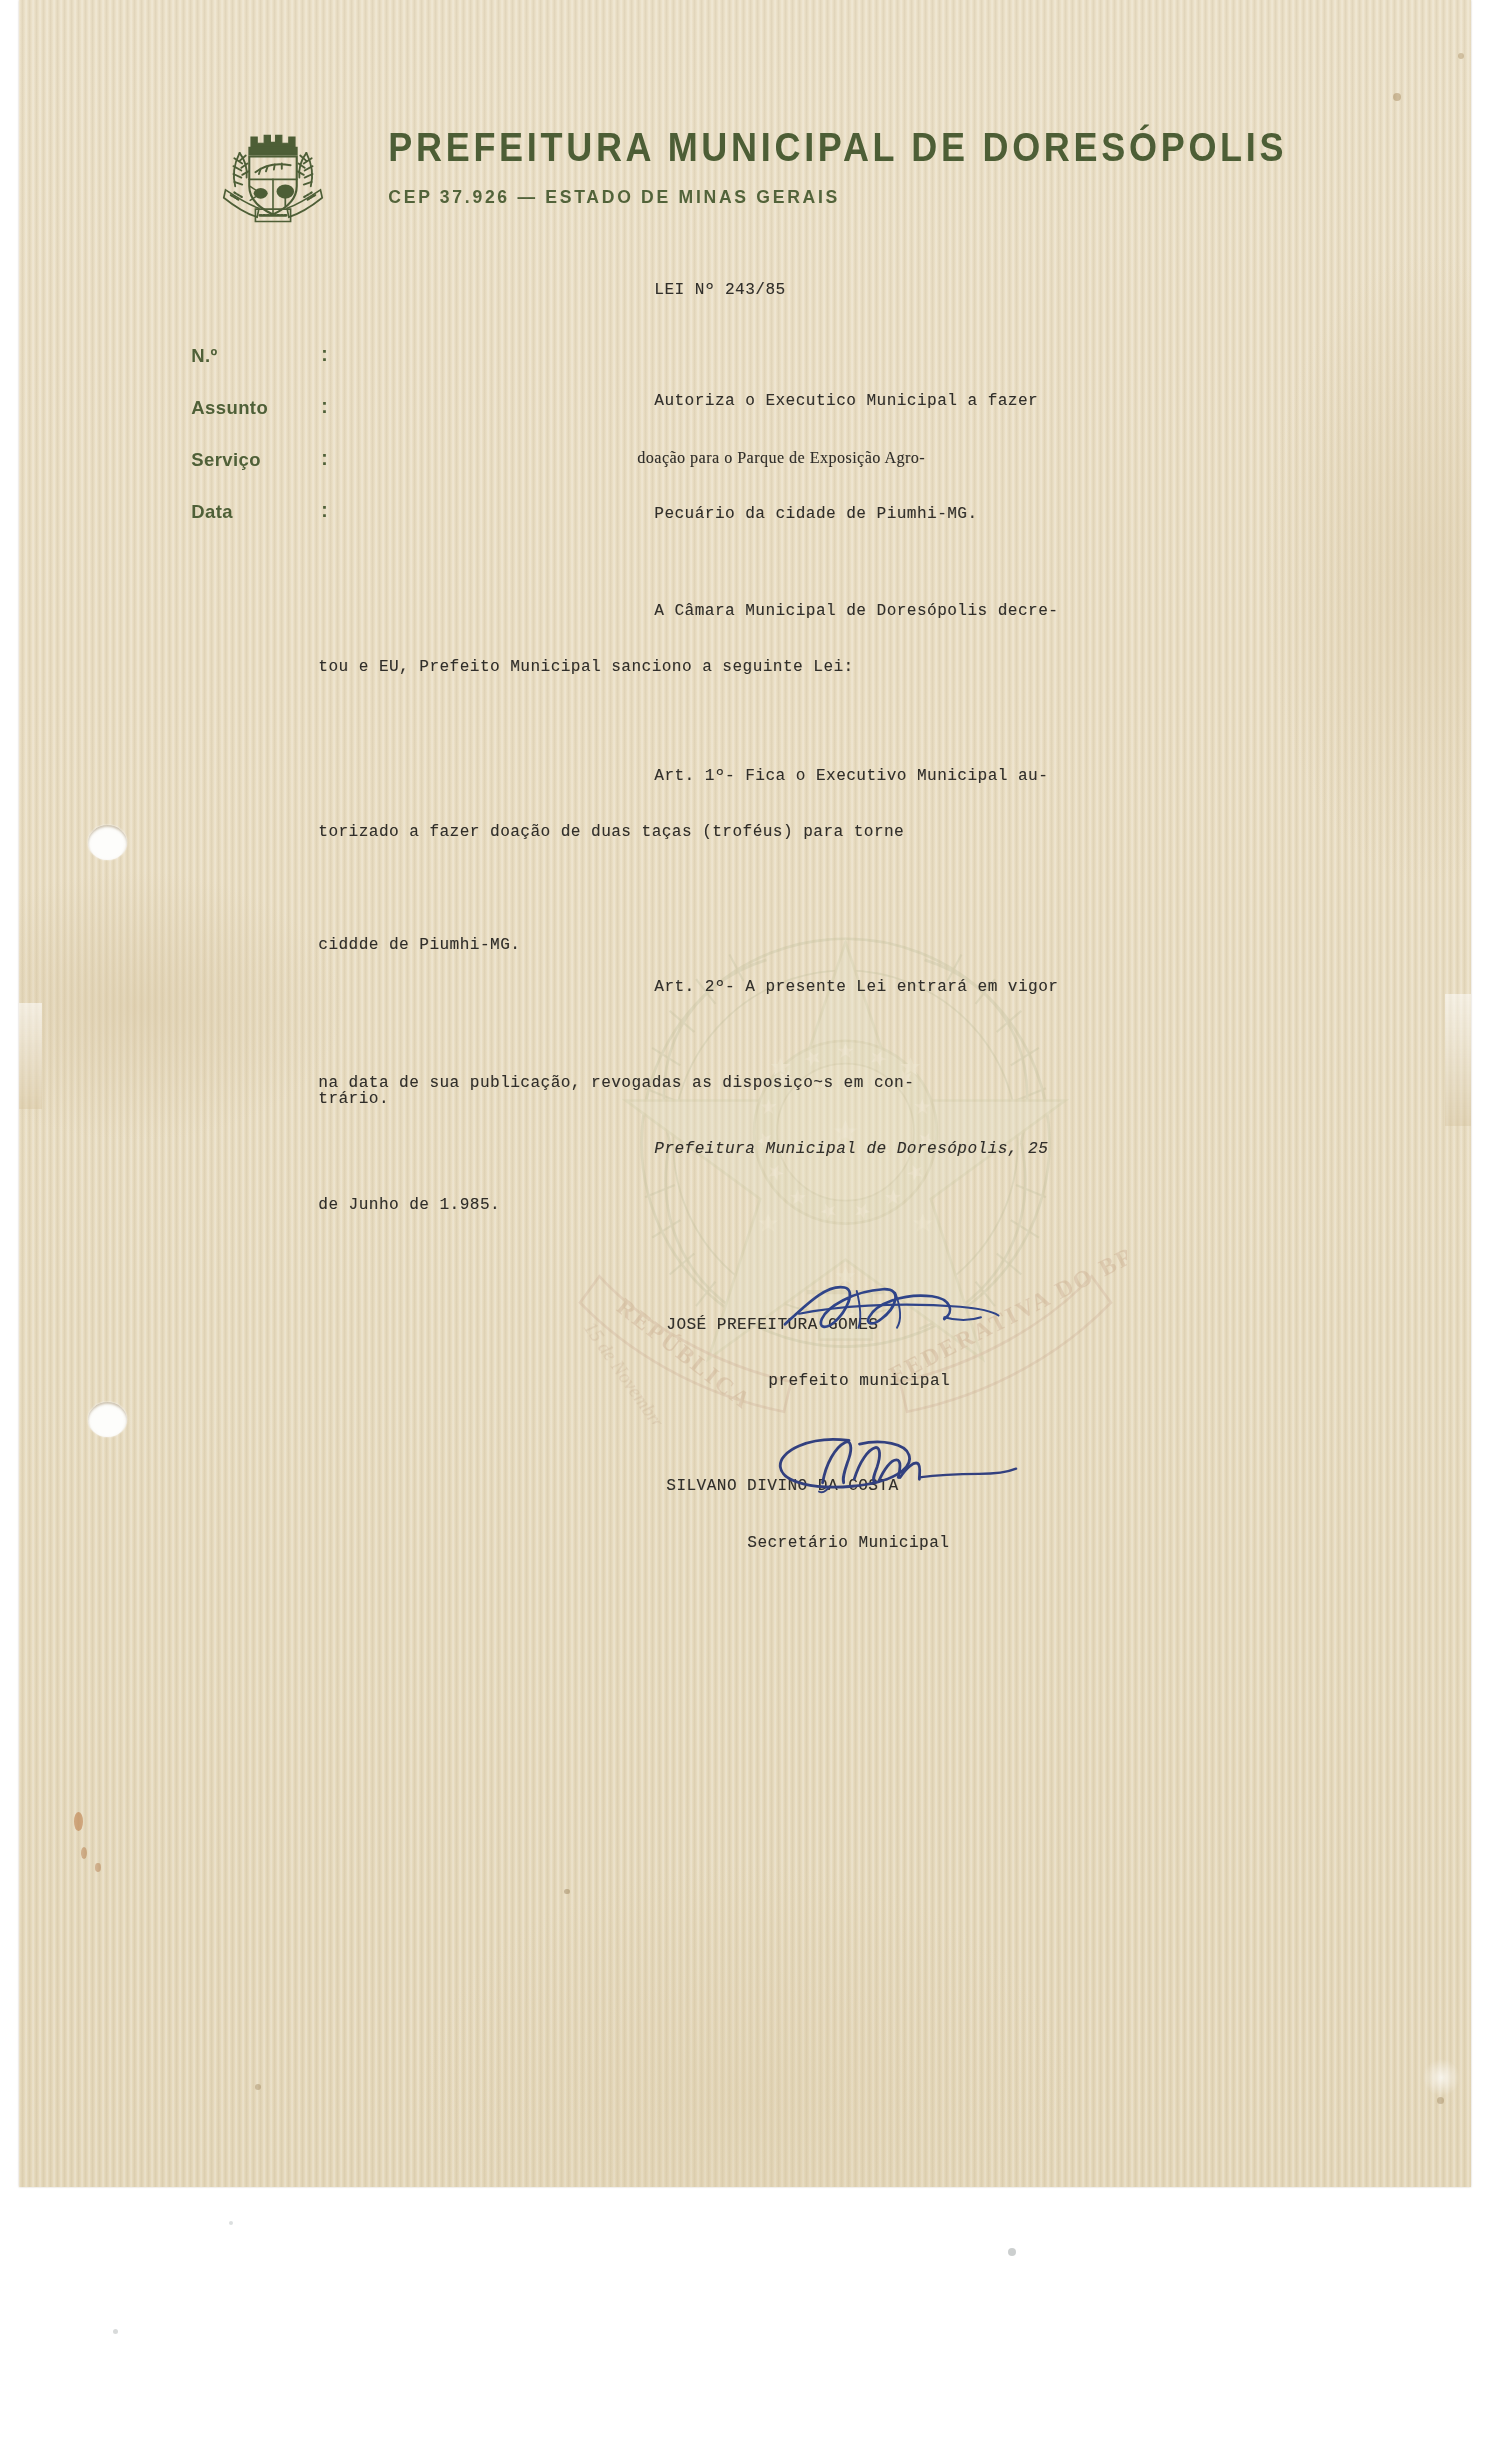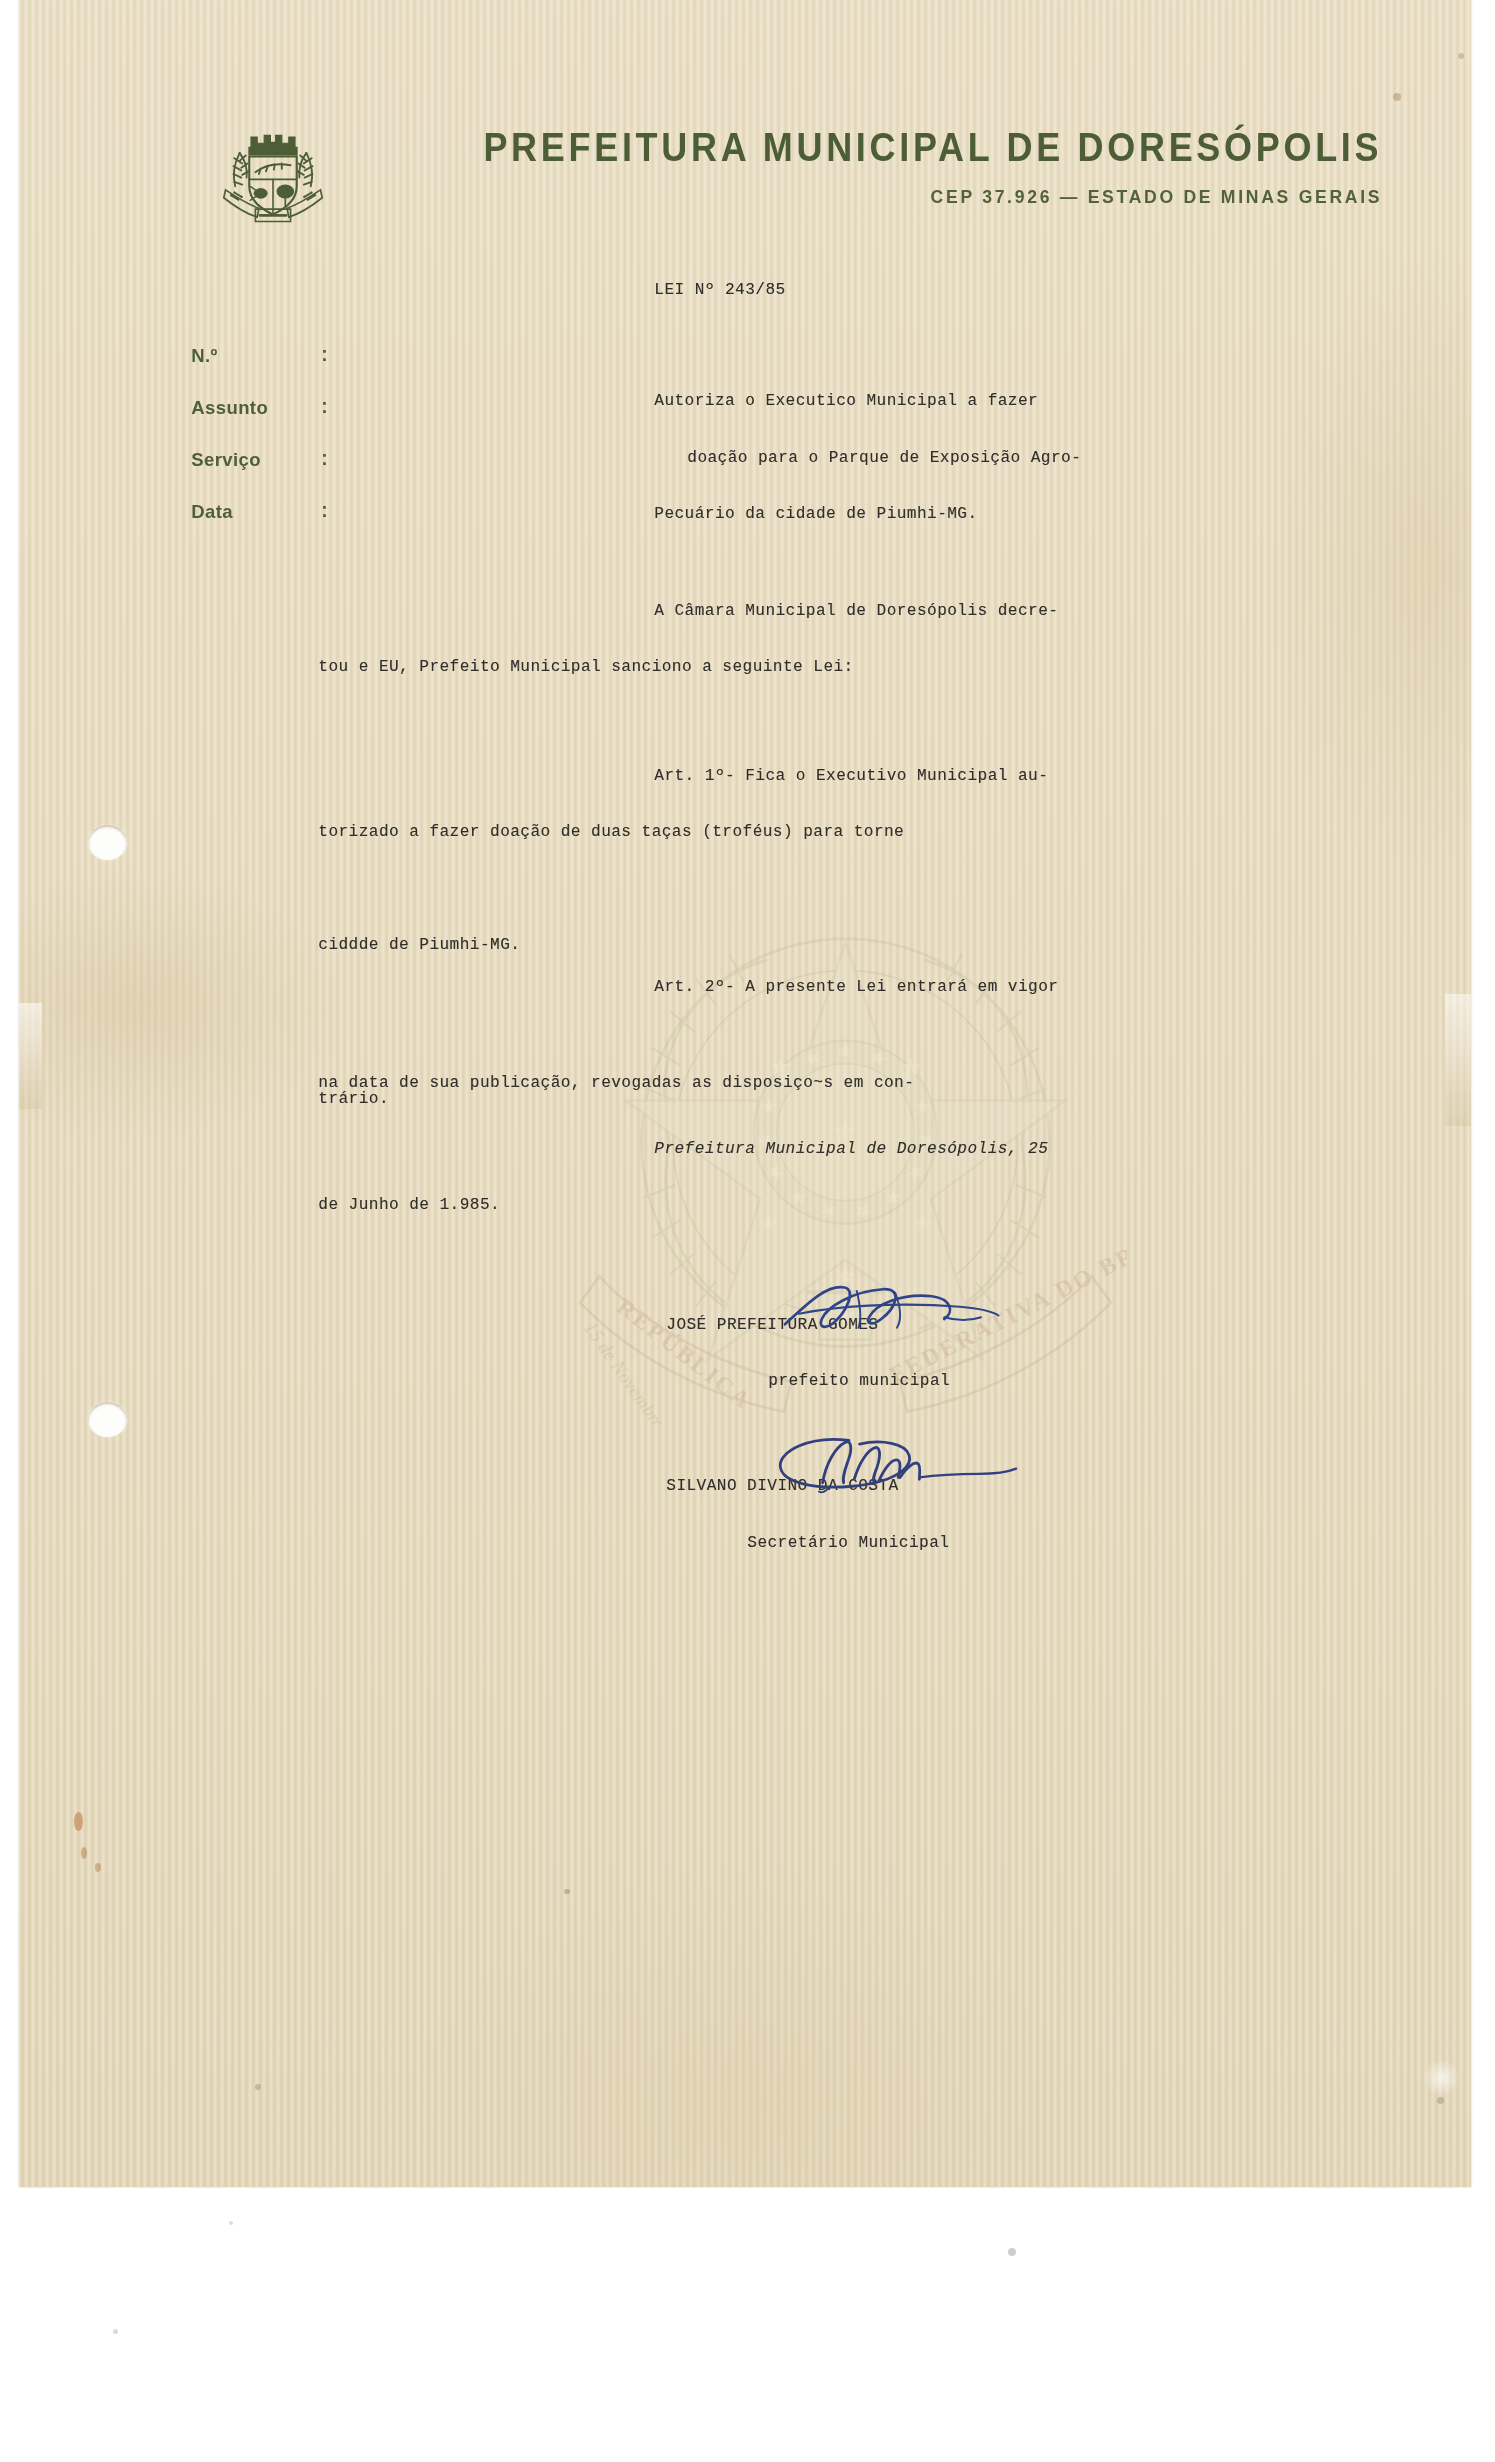--- a/index.html
+++ b/index.html
@@ -27,21 +27,21 @@
       radial-gradient(ellipse 299px 193px at 8% 46%, rgba(214,196,160,.45), rgba(0,0,0,0) 70%),
       radial-gradient(ellipse 229px 440px at 97% 26%, rgba(216,198,162,.40), rgba(0,0,0,0) 72%),
       radial-gradient(ellipse 440px 317px at 50% 96%, rgba(219,203,168,.35), rgba(0,0,0,0) 75%);
     pointer-events:none;
   }
   .edgefold{position:absolute;pointer-events:none;}
 
   
   #header{position:absolute;left:0;top:0;width:100%;height:246px;}
   #crest{position:absolute;left:201px;top:116px;width:106px;height:109px;}
-  #title-block{position:absolute;left:369px;top:123px;width:994px;text-align:right;}
+  #title-block{position:absolute;left:369px;top:123px;width:994px;text-align:left;}
   #org-title{
     font-family:"Liberation Sans",sans-serif;
     font-size:36px;font-weight:700;letter-spacing:3.7px;
     color:#4d5e36;white-space:nowrap;
     transform:scaleY(1.14);transform-origin:center top;
   }
   #org-sub{
     margin-top:21px;
     font-family:"Liberation Sans",sans-serif;
     font-size:17.6px;font-weight:700;letter-spacing:2.7px;
@@ -298,21 +298,21 @@
         </g>
       </g>
     </svg>
   </div>
 
   <div id="typed">
 
     <div class="tline" style="left:635px;top:281px;">LEI Nº 243/85</div>
 
     <div class="tline" style="left:635px;top:392px;">Autoriza o Executico Municipal a fazer</div>
-    <div class="tline" style="left:668px;top:449px;">doação para o Parque de Exposição Agro-</div>
+    <div class="tline" style="left:618px;top:449px;font-family:Liberation Serif, serif;">doação para o Parque de Exposição Agro-</div>
     <div class="tline" style="left:635px;top:505px;">Pecuário da cidade de Piumhi-MG.</div>
 
     <div class="tline" style="left:635px;top:602px;">A Câmara Municipal de Doresópolis decre-</div>
     <div class="tline" style="left:299px;top:658px;">tou e EU, Prefeito Municipal sanciono a seguinte Lei:</div>
 
     <div class="tline" style="left:635px;top:767px;text-align:center;">Art. 1º- Fica o Executivo Municipal au-</div>
     <div class="tline" style="left:299px;top:823px;">torizado a fazer doação de duas taças (troféus) para torne</div>
     <div class="tline" style="left:299px;top:936px;">ciddde de Piumhi-MG.</div>
 
     <div class="tline" style="left:635px;top:978px;">Art. 2º- A presente Lei entrará em vigor</div>

